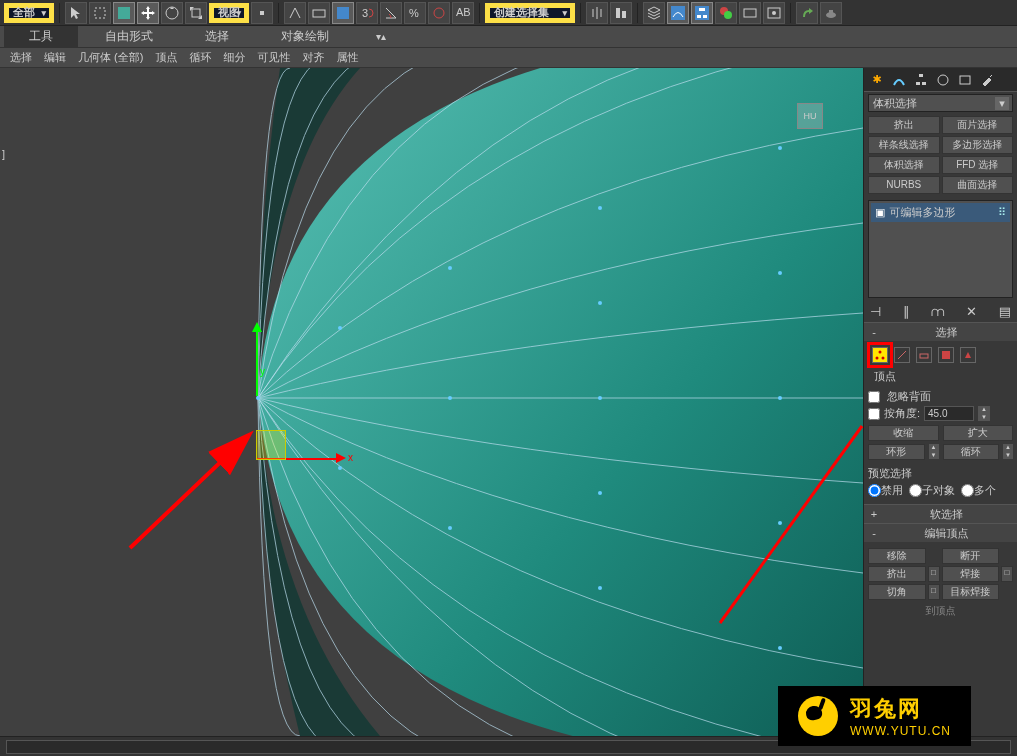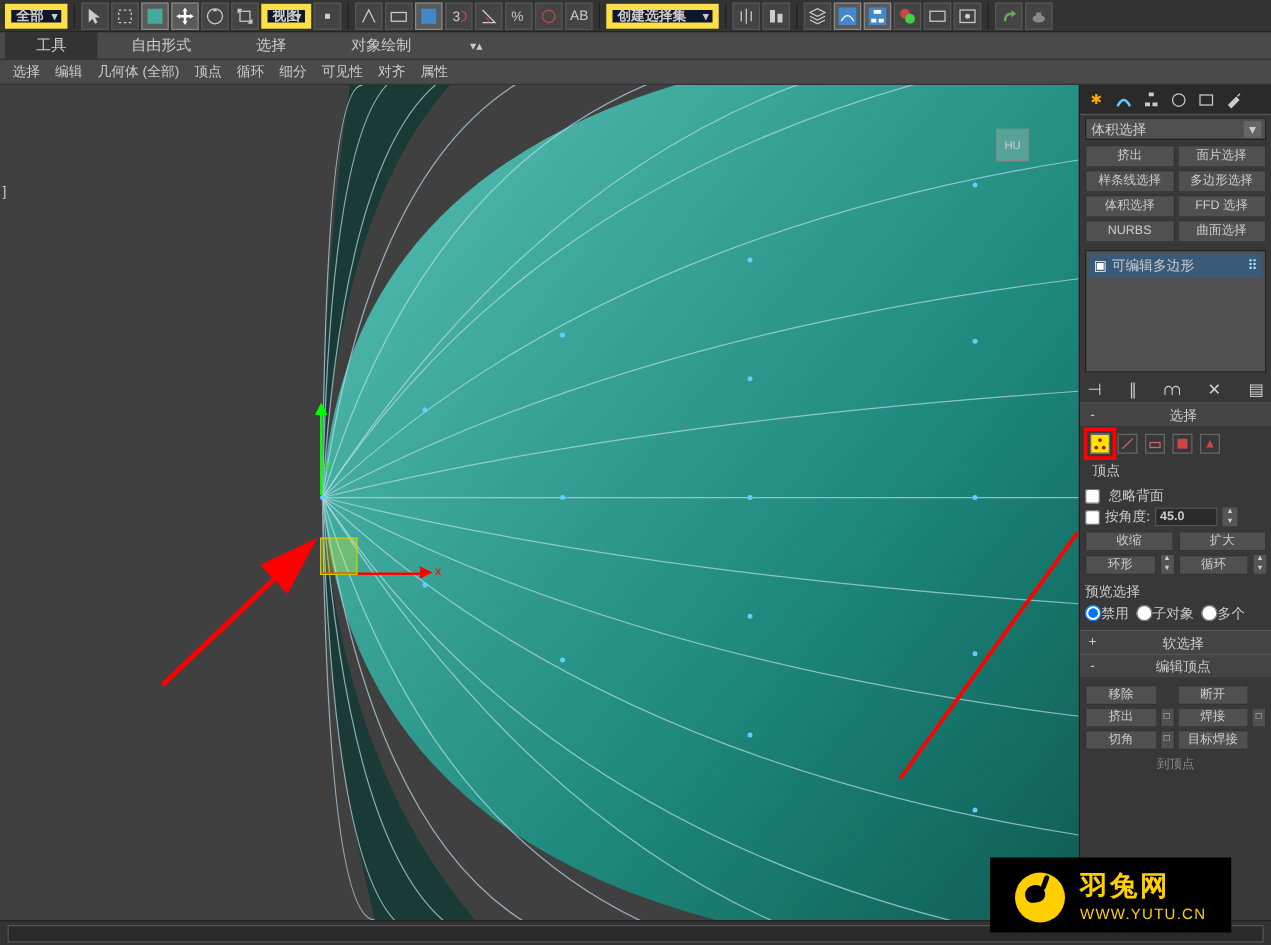--- a/index.html
+++ b/index.html
@@ -63,39 +63,39 @@
 .rollout-header .title { flex: 1; text-align: center; font-size: 11px; }
 .rollout-body { padding: 4px; background: #383838; }
 
 .subobj-row { display: flex; gap: 6px; align-items: center; padding: 2px 0 6px 4px; }
 .subobj-btn { width: 16px; height: 16px; border: 1px solid #666; display: flex; align-items: center; justify-content: center; cursor: pointer; }
 .subobj-btn.vertex { background: #ffe600; }
 .subobj-btn.vertex-sel { outline: 3px solid #f00; outline-offset: 2px; }
 .chk-row { display: flex; align-items: center; gap: 7px; padding: 1px 0; font-size: 11px; }
 .chk-row input[type=checkbox] { width: 12px; height: 12px; }
 .spinner-row { display: flex; align-items: center; gap: 4px; }
-.spinner { width: 50px; height: 15px; background: #2a2a2a; border: 1px solid #555; color: #ccc; padding: 0 3px; font-size: 10px; display: flex; align-items: center; font-weight: bold; }
+.spinner { width: 50px; height: 15px; background: #2a2a2a; border: 1px solid #555; color: #ccc; padding: 0 3px; font-size: 10px; display: flex; align-items: center; }
 .spinner-arrows { width: 12px; height: 15px; background: #555; display: flex; flex-direction: column; }
 .spinner-arrows div { flex: 1; text-align: center; font-size: 6px; line-height: 7px; }
 .btn-pair { display: flex; gap: 4px; margin-top: 3px; }
 .btn-pair .pb { flex: 1; height: 16px; background: #505050; border: 1px solid #333; text-align: center; line-height: 14px; font-size: 10px; cursor: pointer; }
 .radio-row { display: flex; gap: 6px; padding: 2px 0; font-size: 10px; }
 .radio-row label { display: flex; align-items: center; gap: 0; }
 .status-text { text-align: center; padding: 6px 0 2px; font-size: 11px; color: #ccc; }
 
 .edit-grid { display: grid; grid-template-columns: 1fr 12px 1fr 12px; gap: 2px 2px; padding: 2px 0; }
 .edit-grid .eb { height: 16px; background: #505050; border: 1px solid #333; text-align: center; line-height: 14px; font-size: 10px; cursor: pointer; }
 .edit-grid .ebs { height: 16px; background: #505050; border: 1px solid #333; text-align: center; line-height: 12px; font-size: 8px; cursor: pointer; }
 
 
 .bottom-bar { height: 20px; background: #333; border-top: 1px solid #222; display: flex; align-items: center; padding: 0 6px; gap: 8px; }
 .scroll-track { flex: 1; height: 14px; background: #2a2a2a; border: 1px solid #555; position: relative; }
 
 
-.watermark { position: absolute; right: 32px; bottom: 10px; background: #000; padding: 8px 20px; display: flex; align-items: flex-end; gap: 12px; }
+.watermark { position: absolute; right: 46px; bottom: 10px; background: #000; padding: 8px 20px; display: flex; align-items: center; gap: 12px; }
 .wm-logo { width: 40px; height: 40px; background: #ffcf00; border-radius: 50%; position: relative; }
 .wm-logo::before { content: ""; position: absolute; top: 10px; left: 8px; width: 16px; height: 14px; background: #000; border-radius: 50% 50% 40% 40%; transform: rotate(-10deg); }
 .wm-logo::after { content: ""; position: absolute; top: 2px; left: 22px; width: 4px; height: 12px; background: #000; border-radius: 2px; transform: rotate(20deg); }
 .wm-text { color: #ffcf00; }
 .wm-text .big { font-size: 22px; font-weight: bold; letter-spacing: 2px; }
 .wm-text .small { font-size: 12px; letter-spacing: 1px; }
 
 .coord-txt { position: absolute; left: 2px; top: 80px; font-size: 11px; color: #ccc; }
 </style>
 </head>

